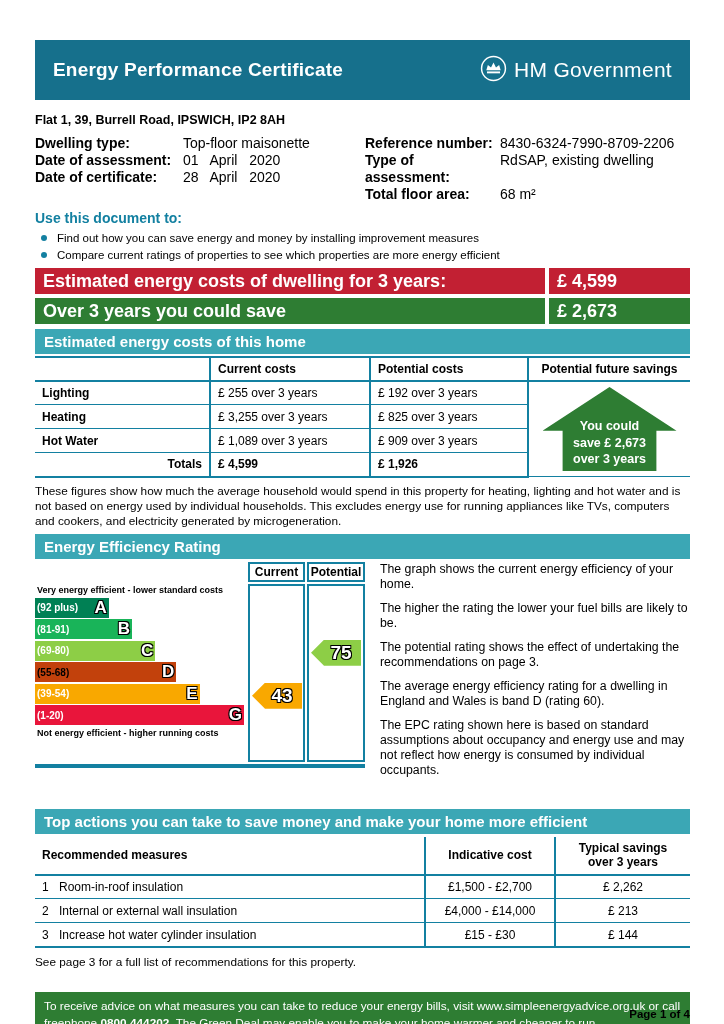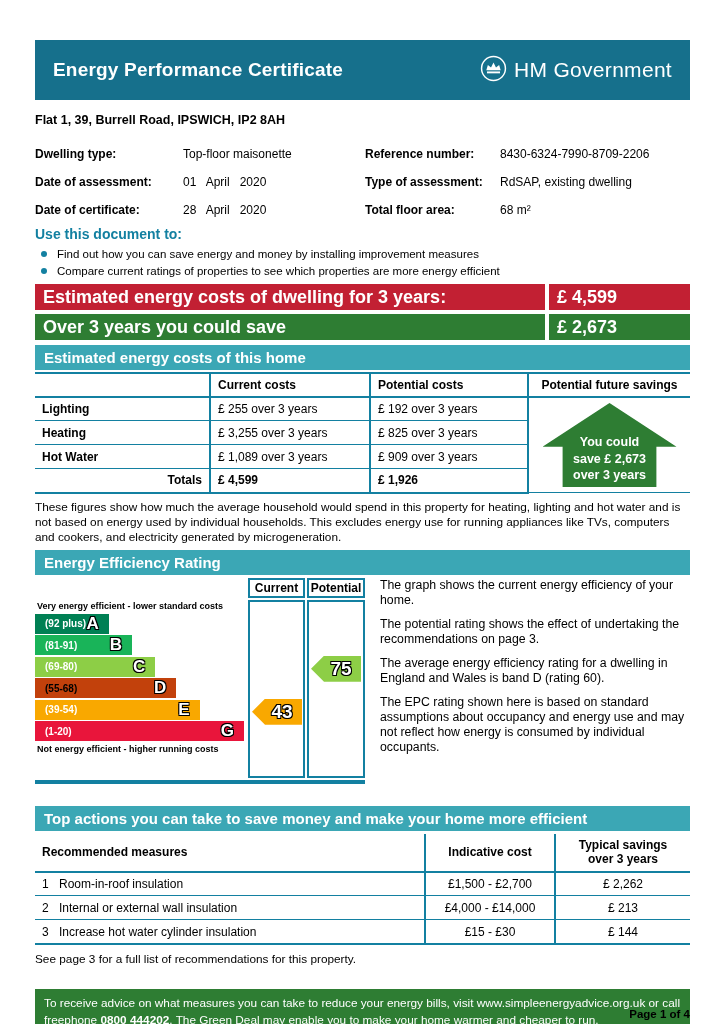--- a/index.html
+++ b/index.html
@@ -19,21 +19,21 @@
   .hdr-logo{display:flex; align-items:center; gap:7px; color:#fff;}
   .hdr-logo-text{font-size:21px; font-weight:400; letter-spacing:.3px;}
 
   .address{margin-top:13px; font-size:12.5px; font-weight:bold;}
 
   
   .details{margin-top:8px; display:flex;}
   .dcol{display:flex; flex-direction:column;}
   .dcol.left{width:330px;}
   .dcol.right{flex:1;}
-  .drow{display:flex; line-height:17px; font-size:12px;margin-top:11px;}
+  .drow{display:flex; line-height:17px; font-size:14px;}
   .dlabel{font-weight:bold;}
   .left .dlabel{width:148px;}
   .right .dlabel{width:135px;}
   .dval{white-space:pre-wrap;}
 
   .use-head{margin-top:7px; font-size:14px; font-weight:bold; color:var(--line-teal);}
   .bullets{margin-top:4px;}
   .bullet-row{display:flex; align-items:flex-start; font-size:11.5px; line-height:17px;}
   .bullet-dot{width:6px; height:6px; border-radius:50%; background:var(--line-teal);
     margin:5px 10px 0 6px; flex:none;}
@@ -74,21 +74,21 @@
   .chart-cols{display:flex; gap:2px;}
   .chart-cols .spacer{flex:1;}
   .colhead{width:57px; flex:none; border:2px solid var(--line-teal); height:20px;
     display:flex; align-items:center; justify-content:center; font-size:12px; font-weight:bold;}
   .colhead.p{width:58px;}
   .chart-body{display:flex; gap:2px; margin-top:2px; border-bottom:4px solid var(--line-teal);
     padding-bottom:2px;}
   .bands-area{flex:1; height:178px;}
   .mini-label{font-size:9px; font-weight:bold; height:14px; line-height:13px; padding-left:2px;}
   .band-bar{height:20px; margin-bottom:1.5px; display:flex; align-items:center;
-    justify-content:space-between; padding:0 10px;}
+    justify-content:space-between; padding:0 2px;}
   .band-range{font-size:10px; font-weight:bold;}
   .band-letter{font-size:17px; font-weight:bold; color:#fff; line-height:18px;
     text-shadow:-1px -1px 0 #000,1px -1px 0 #000,-1px 1px 0 #000,1px 1px 0 #000,0 1px 0 #000,0 -1px 0 #000;}
   .rating-col{width:57px; flex:none; border:2px solid var(--line-teal); height:178px; position:relative;}
   .rating-col.p{width:58px;}
   .rating-arrow{position:absolute; left:2px; width:50px; height:26px;
     clip-path:polygon(0 50%,26% 0,100% 0,100% 100%,26% 100%);
     display:flex; align-items:center; justify-content:center; padding-left:10px;
     font-size:19px; font-weight:bold; color:#fff;
     text-shadow:-1px -1px 0 #000,1px -1px 0 #000,-1px 1px 0 #000,1px 1px 0 #000;}
@@ -274,20 +274,21 @@
           </div>
           <div class="rating-col p">
             <div class="rating-arrow" id="potential-arrow" style="background: rgb(141, 206, 70); top: 54px;">
               <span>75</span>
             </div>
           </div>
         </div>
       </div>
       <div class="chart-text">
         <p>The graph shows the current energy efficiency of your home.</p>
+        <p>The higher the rating the lower your fuel bills are likely to be.</p>
         <p>The potential rating shows the effect of undertaking the recommendations on page 3.</p>
         <p>The average energy efficiency rating for a dwelling in England and Wales is band D (rating 60).</p>
         <p>The EPC rating shown here is based on standard assumptions about occupancy and energy use and may not reflect how energy is consumed by individual occupants.</p>
       </div>
     </div>
 
     <div class="sec-head" style="margin-top:22px;">Top actions you can take to save money and make your home more efficient</div>
     <table class="act-table">
       <colgroup>
           <col style="width:390px">

